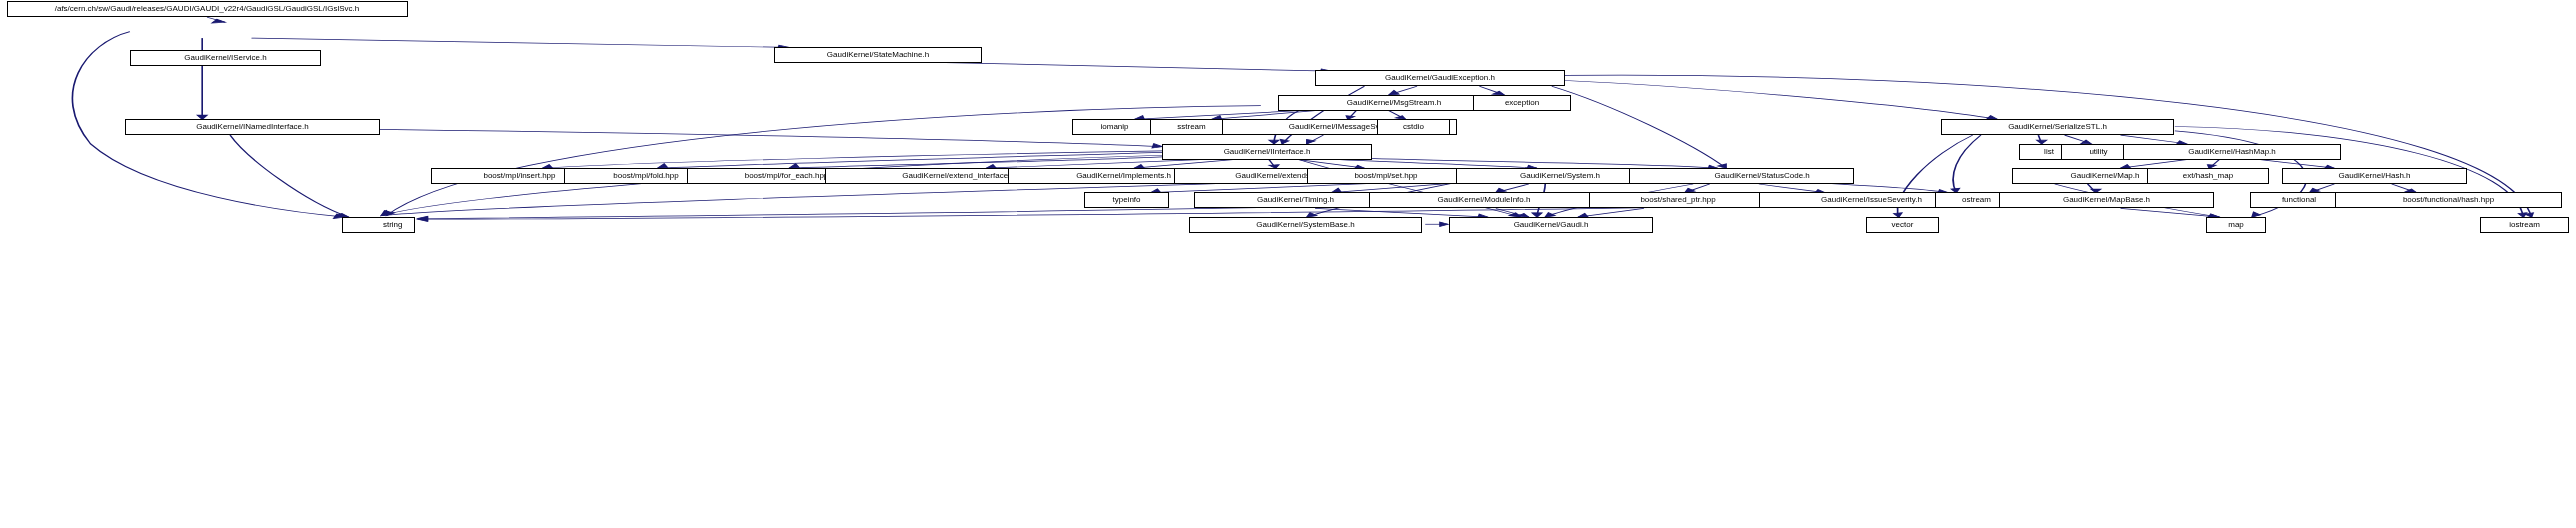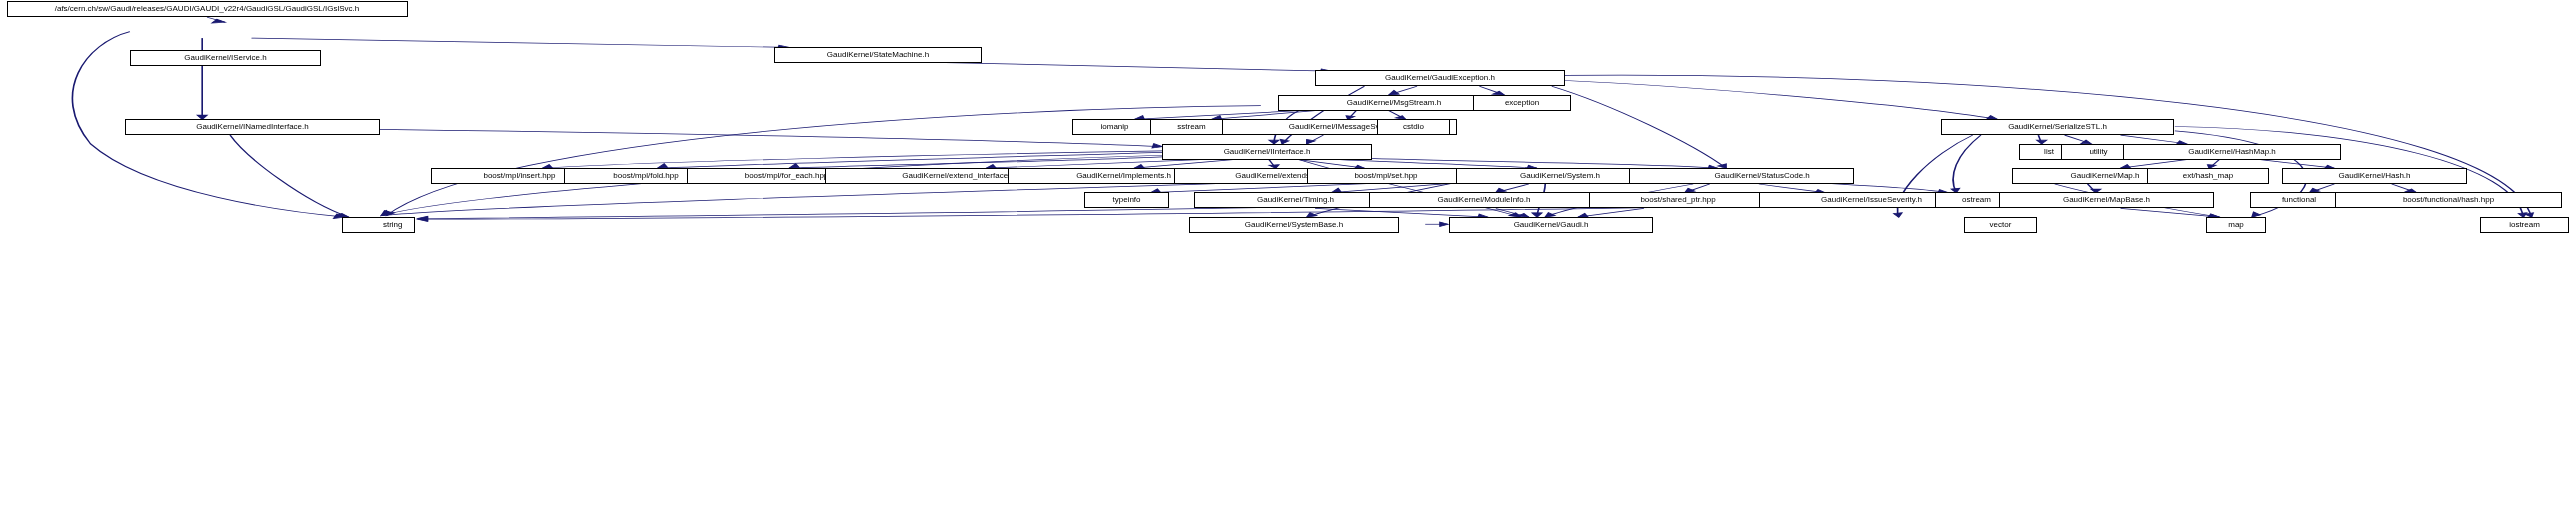--- a/index.html
+++ b/index.html
@@ -281,24 +281,24 @@
   <div class="node" style="left:1935px;top:192px;width:83px;">ostream</div>
 
   <div class="node" style="left:1999px;top:192px;width:215px;">GaudiKernel/MapBase.h</div>
 
   <div class="node" style="left:2250px;top:192px;width:98px;">functional</div>
 
   <div class="node" style="left:2335px;top:192px;width:227px;">boost/functional/hash.hpp</div>
 
   <div class="node" style="left:342px;top:217px;width:73px;padding-left:32px;">string</div>
 
-  <div class="node" style="left:1189px;top:217px;width:210px;">GaudiKernel/SystemBase.h</div>
+  <div class="node" style="left:1189px;top:217px;width:233px;">GaudiKernel/SystemBase.h</div>
 
   <div class="node" style="left:1449px;top:217px;width:204px;">GaudiKernel/Gaudi.h</div>
 
-  <div class="node" style="left:1964px;top:217px;width:73px;">vector</div>
+  <div class="node" style="left:1866px;top:217px;width:73px;">vector</div>
 
   <div class="node" style="left:2206px;top:217px;width:60px;">map</div>
 
   <div class="node" style="left:2480px;top:217px;width:89px;">iostream</div>
 
 </div>
 
 
 </body></html>

